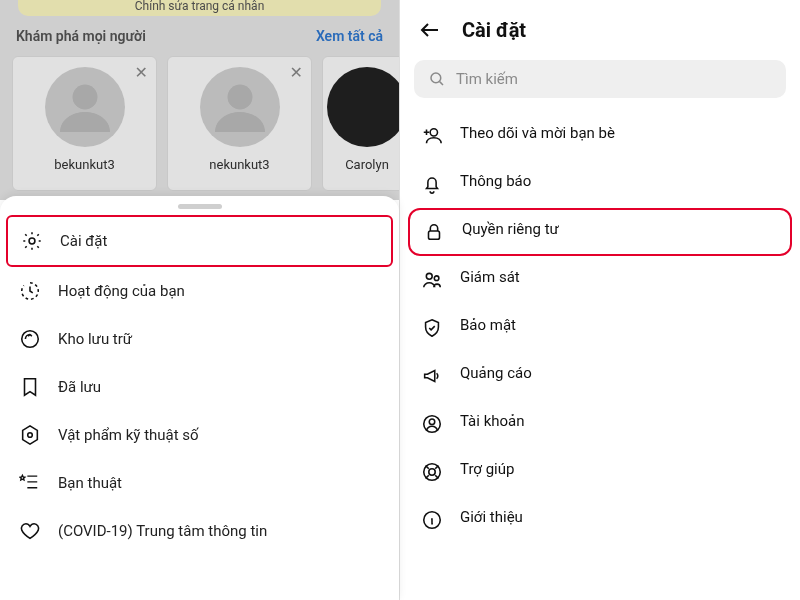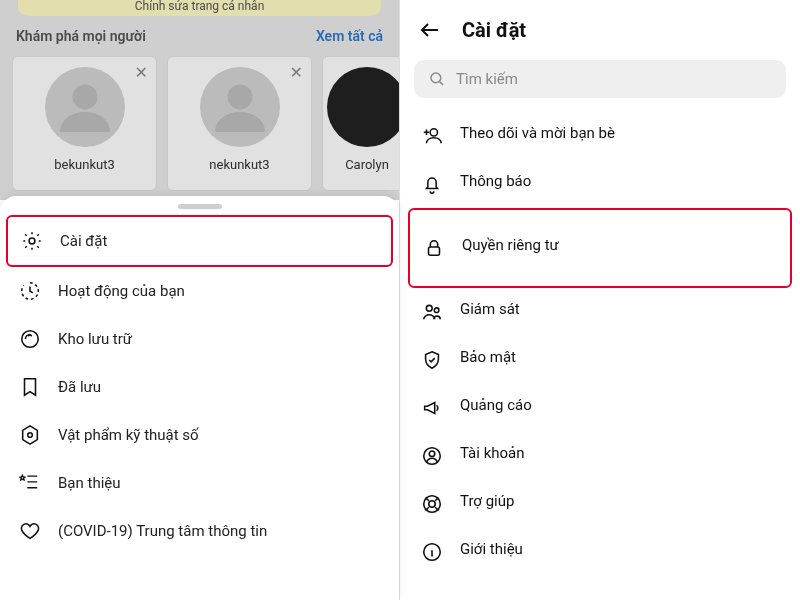--- a/index.html
+++ b/index.html
@@ -93,22 +93,22 @@
     }
     .search-box svg { width:18px; height:18px; stroke:#8a8a8a; fill:none; stroke-width:2;}
     .settings-list { display:flex; flex-direction:column; }
     .settings-item {
       display:flex; align-items:flex-start; gap: 16px;
       padding: 12px 20px; font-size: 15px; color:#111;
     }
     .settings-item .icon { width:24px; height:24px; display:flex; align-items:center; justify-content:center;}
     .settings-item .icon svg { width:22px; height:22px; stroke:#111; fill:none; stroke-width:1.7;}
     .settings-item.highlighted {
-      border: 2.5px solid #e4002b; border-radius: 6px;
-      margin: 0 8px; padding: 26px 12px;
+      border: 2.5px solid #e4002b; border-radius: 12px;
+      margin: 0 8px; padding: 10px 12px;
     }
   </style>
 </head>
 <body>
 
 <div class="panel panel-left">
   <div class="dimmed-bg">
     <div class="top-pill">Chỉnh sửa trang cá nhân</div>
     <div class="discover-row">
       <span class="discover-title">Khám phá mọi người</span>
@@ -196,21 +196,21 @@
         </span>
         <span>Vật phẩm kỹ thuật số</span>
       </div>
 
       <div class="menu-item">
         <span class="icon">
           <svg viewBox="0 0 24 24">
               <path d="M9 5h12M9 12h12M9 19h12M3 4l1 2 2 .3-1.5 1.4.4 2L3 8.7 1.1 9.7l.4-2L0 6.3 2 6z" transform="translate(1,0) scale(0.9)"></path>
             </svg>
         </span>
-        <span>Bạn thiệu</span>
+        <span>Bạn thuật</span>
       </div>
 
       <div class="menu-item">
         <span class="icon">
           <svg viewBox="0 0 24 24">
               <path d="M12 20s-7-4.5-9-9c-1.3-3 1-7 4.5-7 2 0 3.5 1.2 4.5 3 1-1.8 2.5-3 4.5-3 3.5 0 5.8 4 4.5 7-2 4.5-9 9-9 9z"></path>
             </svg>
         </span>
         <span>(COVID-19) Trung tâm thông tin</span>
       </div>

